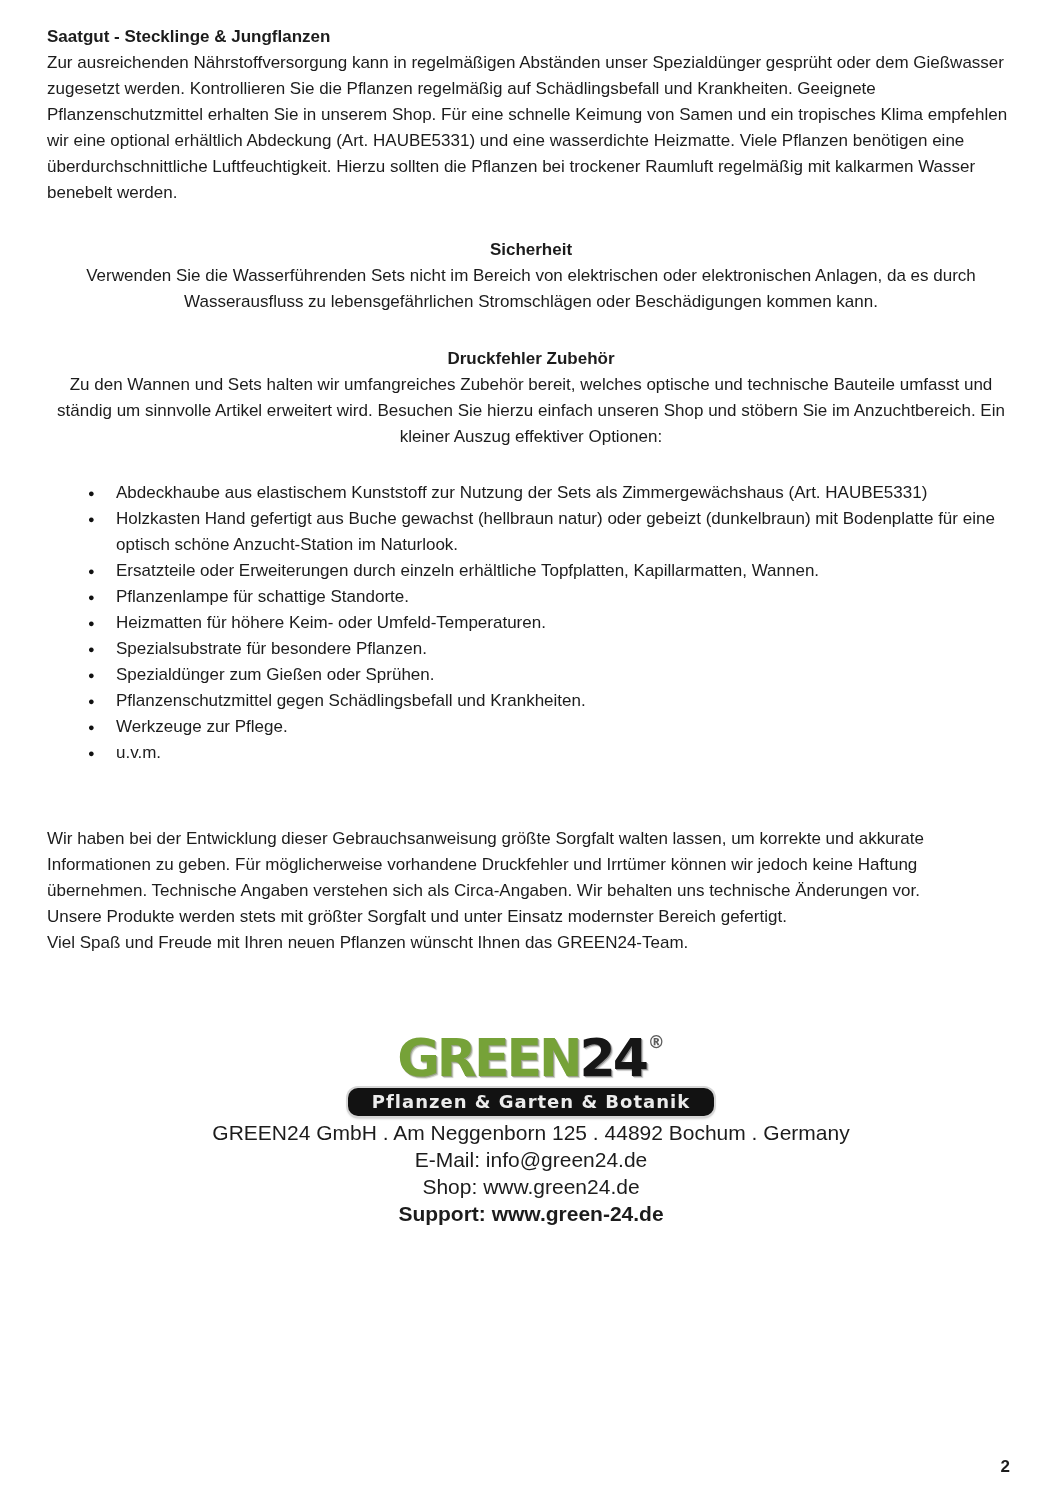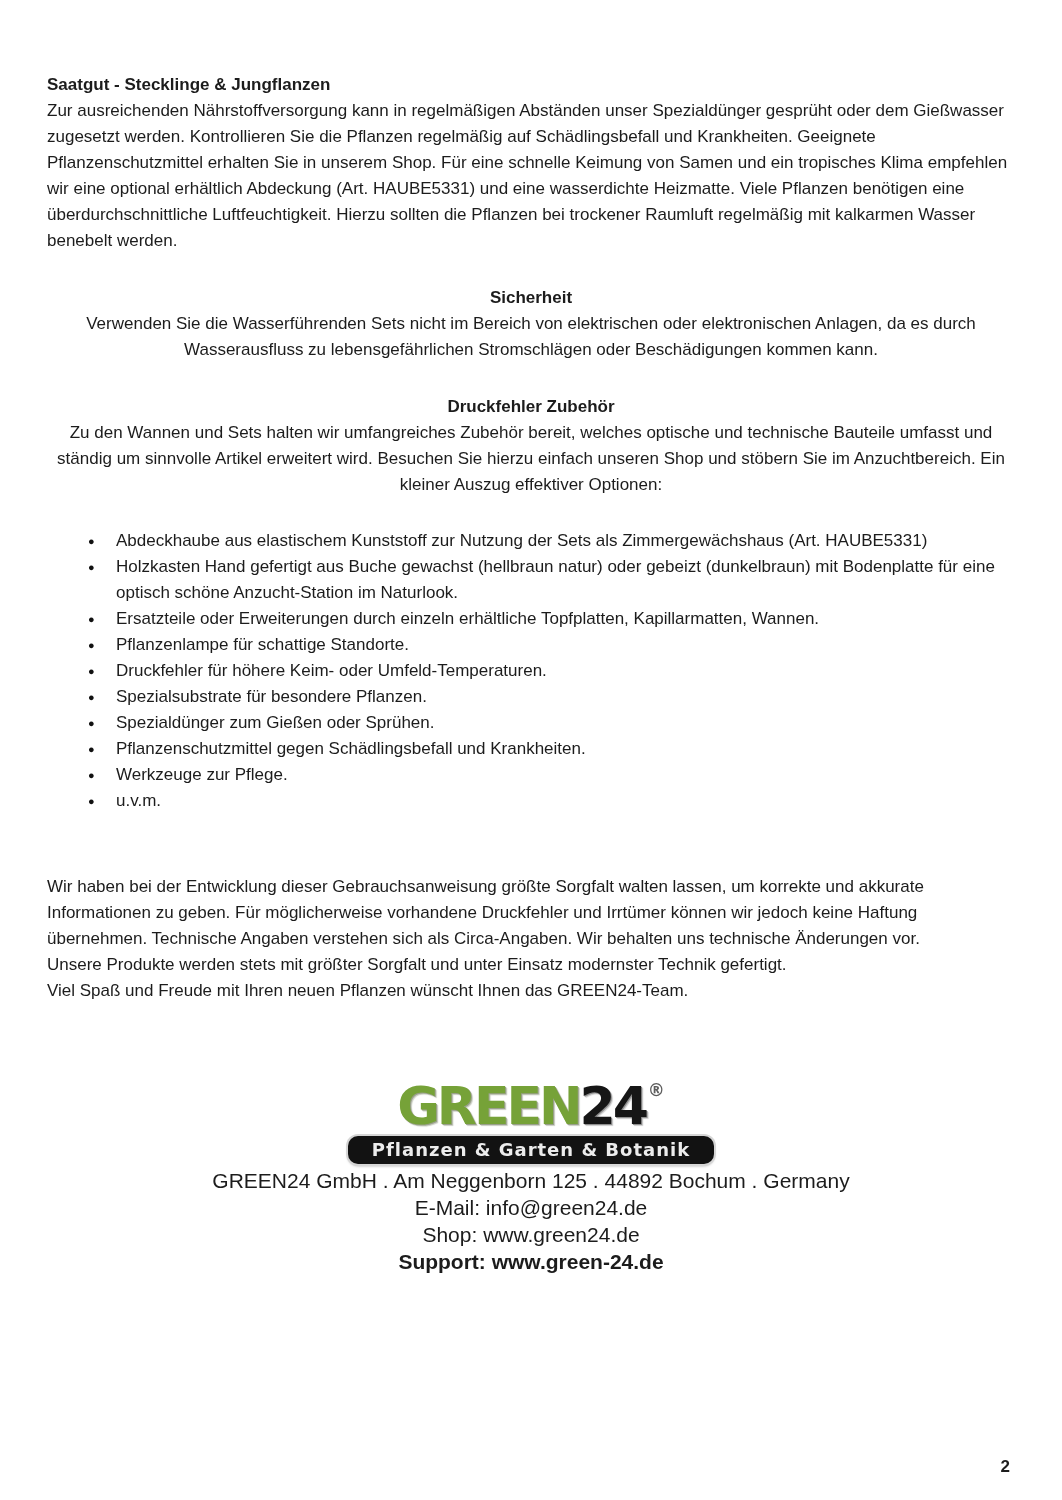--- a/index.html
+++ b/index.html
@@ -7,21 +7,21 @@
     --logo-black:#161616;
     --text:#1c1c1c;
   }
   *{box-sizing:border-box;}
   html,body{margin:0;padding:0;background:#e9e9e9;}
   .page{
     width:1062px;height:1500px;
     margin:0 auto;
     background:#ffffff;
     position:relative;
-    padding:72px 47px 0 47px;
+    padding:24px 47px 0 47px;
     font-family:"Liberation Sans",sans-serif;
     font-size:17px;
     line-height:26px;
     color:var(--text);
     overflow:hidden;
   }
   .section-heading{
     font-weight:bold;
     margin:0;
     font-size:17px;
@@ -129,31 +129,31 @@
   <div class="section">
     <h2 class="section-heading">Druckfehler Zubehör</h2>
     <p class="body-p">Zu den Wannen und Sets halten wir umfangreiches Zubehör bereit, welches optische und technische Bauteile umfasst und ständig um sinnvolle Artikel erweitert wird. Besuchen Sie hierzu einfach unseren Shop und stöbern Sie im Anzuchtbereich. Ein kleiner Auszug effektiver Optionen:</p>
   </div>
 
   <ul class="options-list">
     <li><span class="bullet-icon">●</span><span>Abdeckhaube aus elastischem Kunststoff zur Nutzung der Sets als Zimmergewächshaus (Art. HAUBE5331)</span></li>
     <li><span class="bullet-icon">●</span><span>Holzkasten Hand gefertigt aus Buche gewachst (hellbraun natur) oder gebeizt (dunkelbraun) mit Bodenplatte für eine optisch schöne Anzucht-Station im Naturlook.</span></li>
     <li><span class="bullet-icon">●</span><span>Ersatzteile oder Erweiterungen durch einzeln erhältliche Topfplatten, Kapillarmatten, Wannen.</span></li>
     <li><span class="bullet-icon">●</span><span>Pflanzenlampe für schattige Standorte.</span></li>
-    <li><span class="bullet-icon">●</span><span>Druckfehler für höhere Keim- oder Umfeld-Temperaturen.</span></li>
+    <li><span class="bullet-icon">●</span><span>Heizmatten für höhere Keim- oder Umfeld-Temperaturen.</span></li>
     <li><span class="bullet-icon">●</span><span>Spezialsubstrate für besondere Pflanzen.</span></li>
     <li><span class="bullet-icon">●</span><span>Spezialdünger zum Gießen oder Sprühen.</span></li>
     <li><span class="bullet-icon">●</span><span>Pflanzenschutzmittel gegen Schädlingsbefall und Krankheiten.</span></li>
     <li><span class="bullet-icon">●</span><span>Werkzeuge zur Pflege.</span></li>
     <li><span class="bullet-icon">●</span><span>u.v.m.</span></li>
   </ul>
 
   <div class="closing">
     <p class="body-p">Wir haben bei der Entwicklung dieser Gebrauchsanweisung größte Sorgfalt walten lassen, um korrekte und akkurate Informationen zu geben. Für möglicherweise vorhandene Druckfehler und Irrtümer können wir jedoch keine Haftung übernehmen. Technische Angaben verstehen sich als Circa-Angaben. Wir behalten uns technische Änderungen vor.</p>
-    <p class="body-p">Unsere Produkte werden stets mit größter Sorgfalt und unter Einsatz modernster Technik gefertigt.</p>
+    <p class="body-p">Unsere Produkte werden stets mit größter Sorgfalt und unter Einsatz modernster Bereich gefertigt.</p>
     <p class="body-p thanks">Viel Spaß und Freude mit Ihren neuen Pflanzen wünscht Ihnen das GREEN24-Team.</p>
   </div>
 
   <div class="logo">
     <div class="logo-inner">
       <div class="logo-word"><span class="logo-green">GREEN</span><span class="logo-24">24</span><span class="logo-reg">®</span></div>
       <div class="logo-bar">Pflanzen &amp; Garten &amp; Botanik</div>
     </div>
   </div>
 

